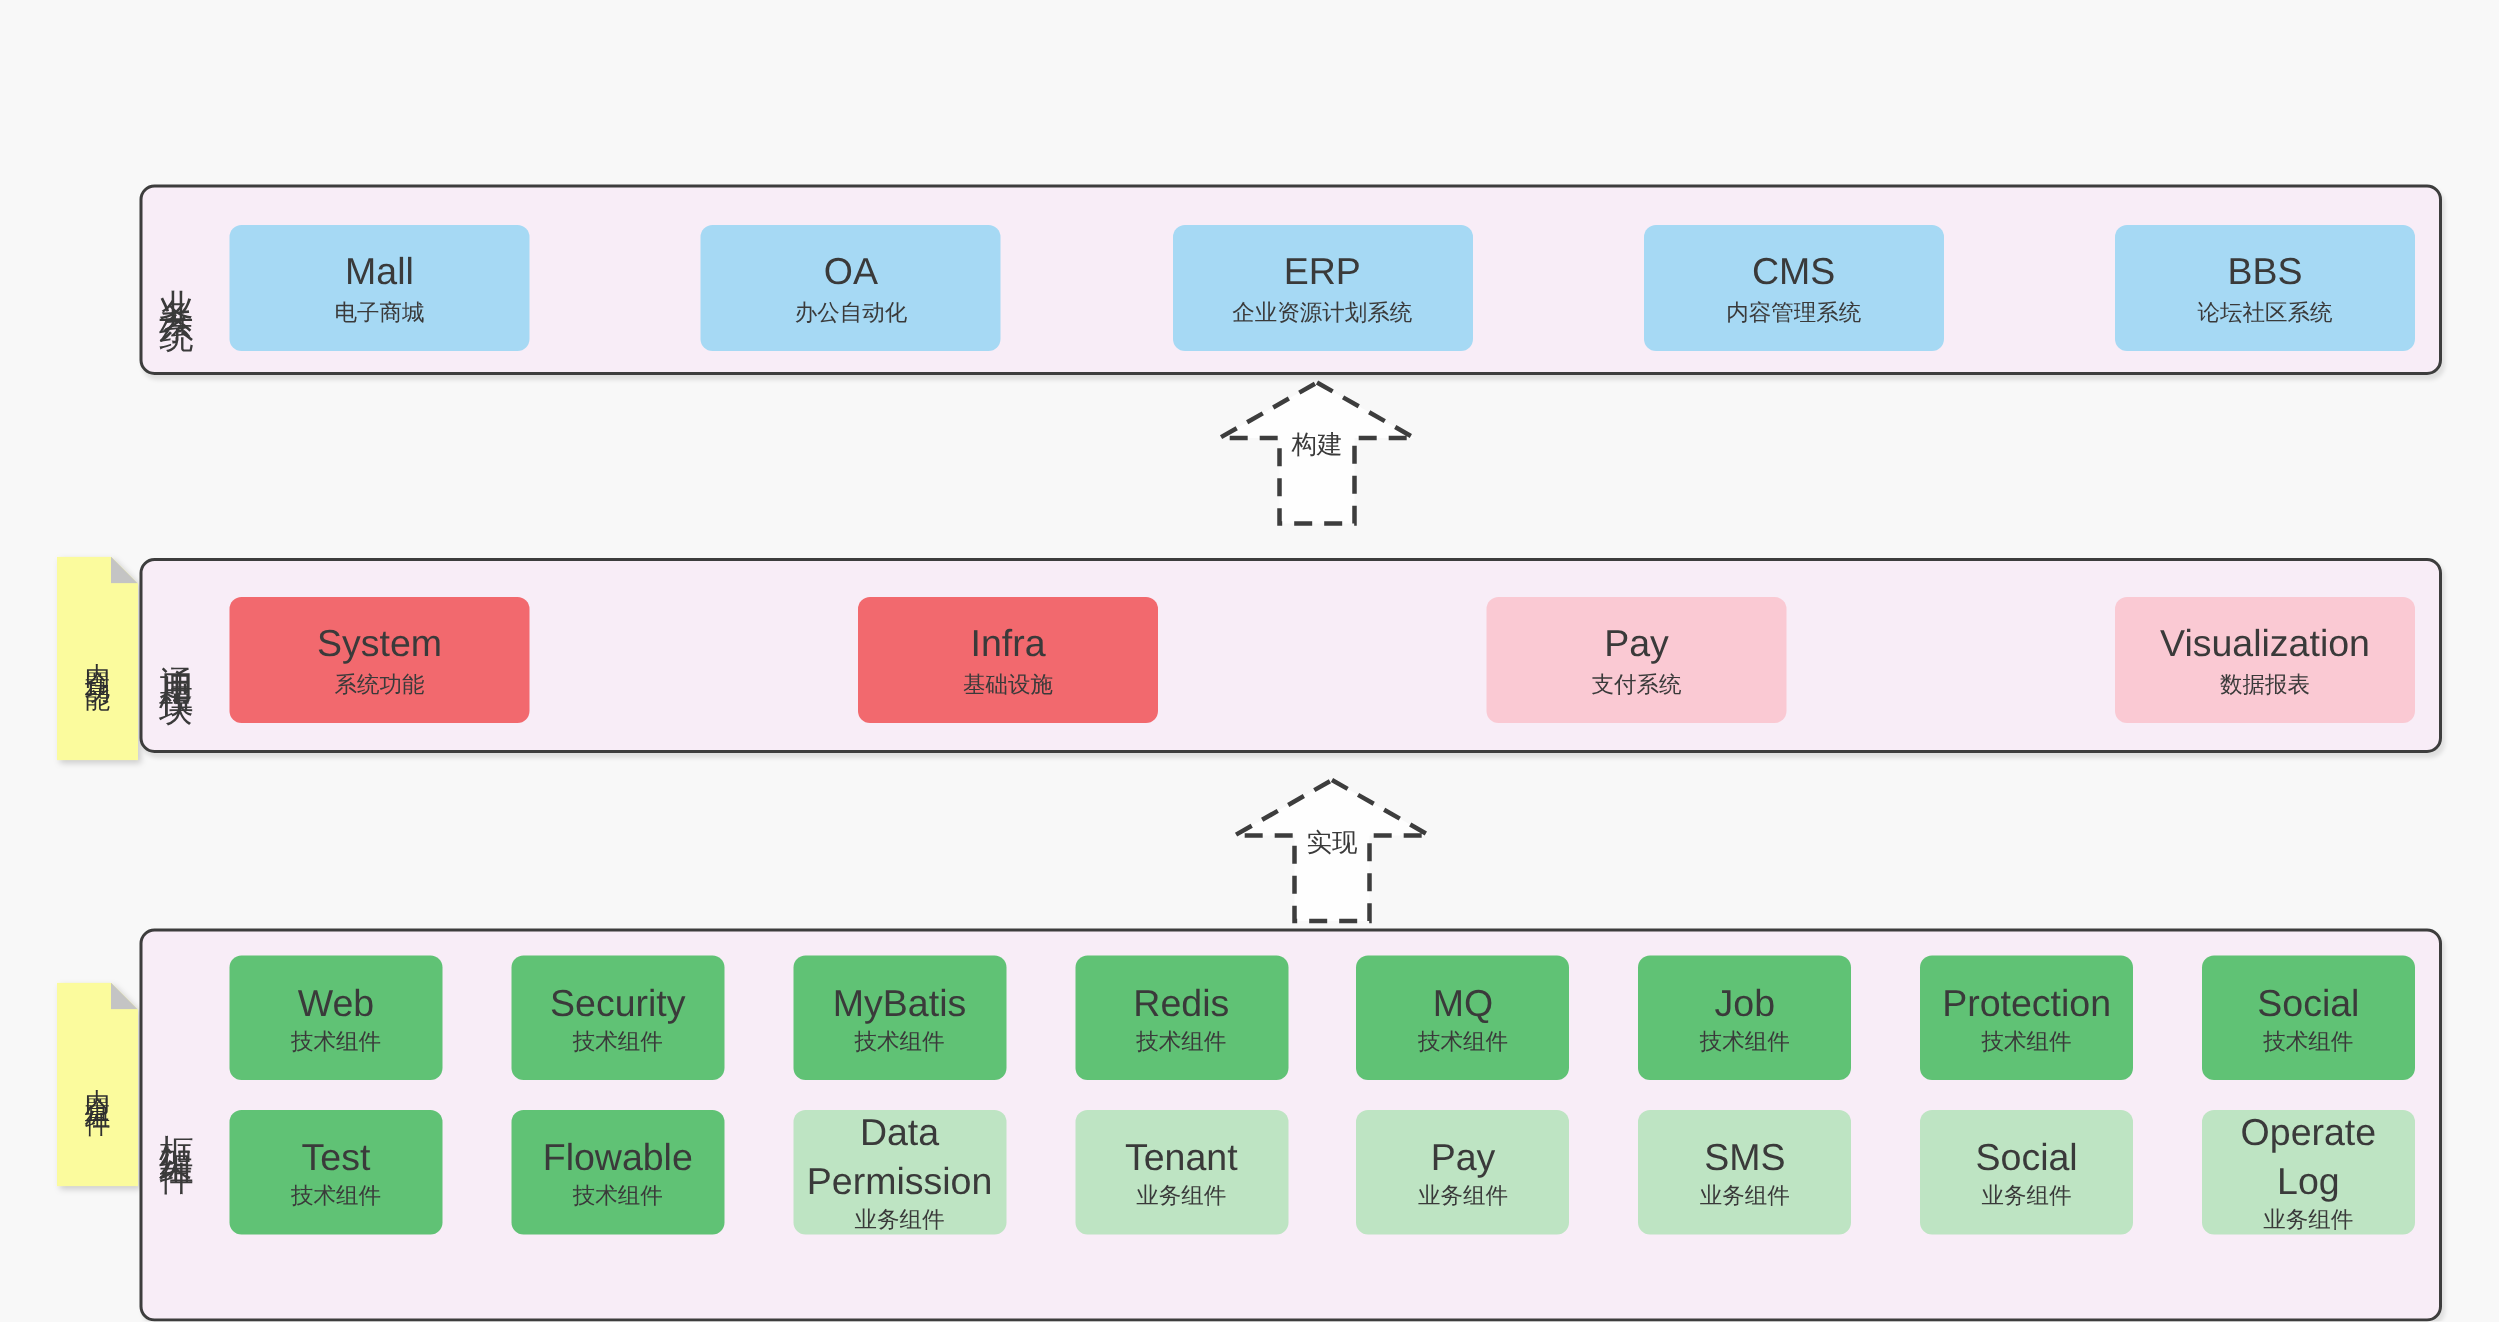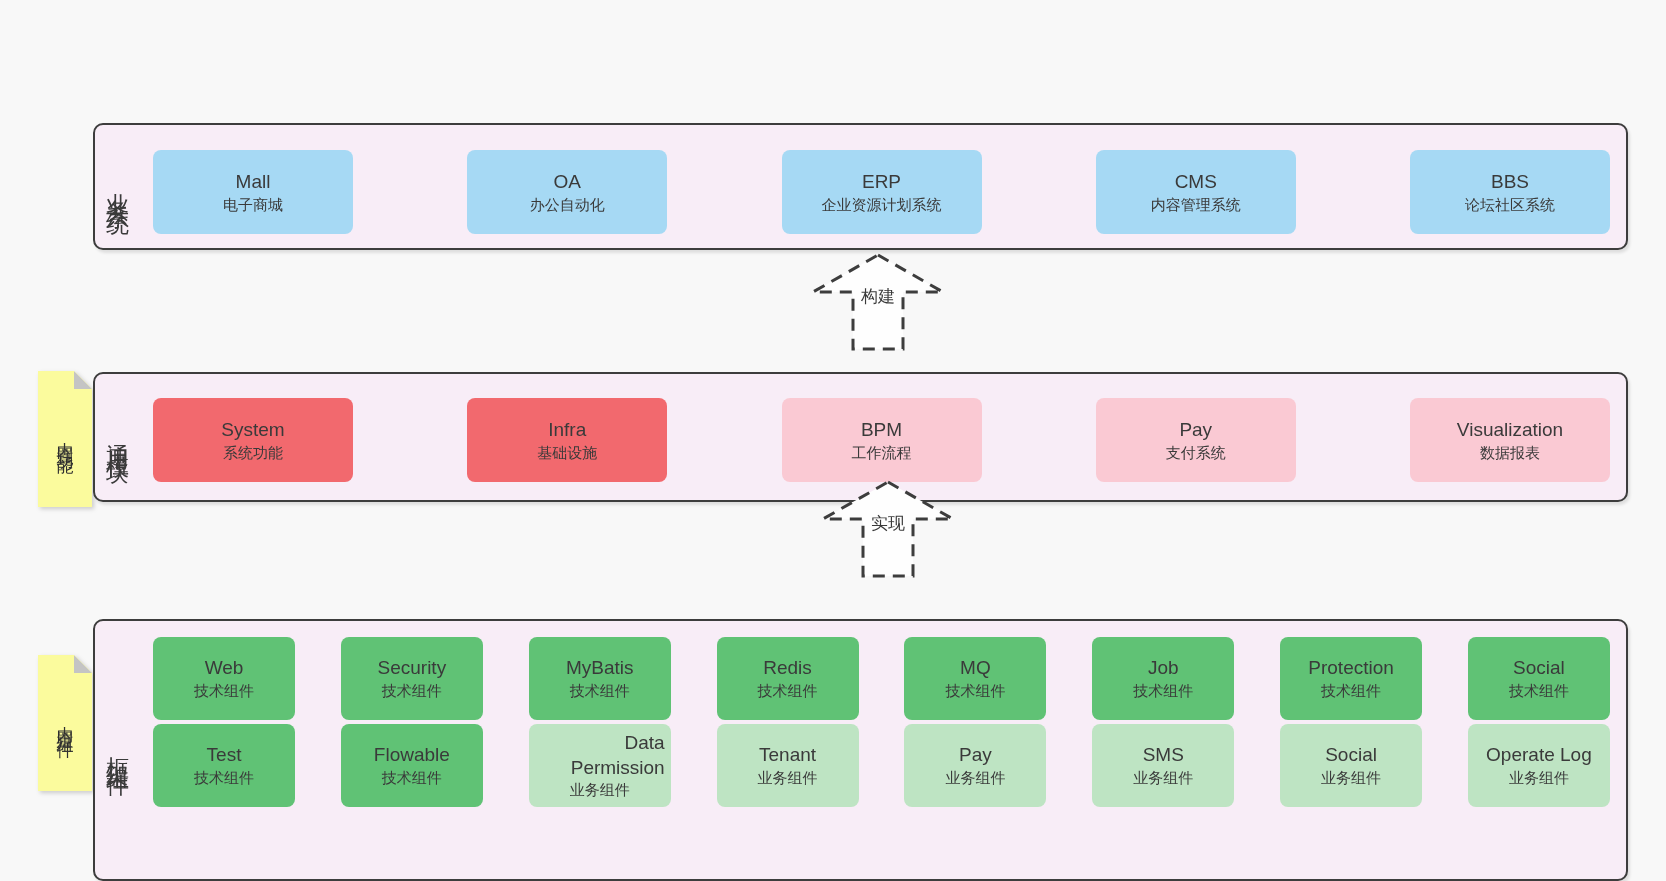--- a/index.html
+++ b/index.html
@@ -23,29 +23,29 @@
     position:absolute;left:11px;top:50%;transform:translateY(-50%);
     writing-mode:vertical-rl;text-orientation:upright;
     font-size:23px;letter-spacing:6px;line-height:1;color:var(--text,#3a3a3a);
     white-space:nowrap;
   }
   .rows{margin:0 16px 0 58px;}
   .row{display:flex;justify-content:space-between;}
   #layer-0 .row{margin-top:25px;}
   #layer-1 .row{margin-top:24px;}
   #layer-2 .row-0{margin-top:16px;}
-  #layer-2 .row-1{margin-top:4px;}
+  #layer-2 .row-1{margin-top:20px;}
   .box{
     box-sizing:border-box;height:84px;border-radius:8px;
     display:flex;flex-direction:column;align-items:center;justify-content:center;
     text-align:center;line-height:1.35;padding:2px 6px;
   }
   .wide .box{width:200px;}
   #layer-2 .box{width:142px;height:83px;line-height:1.3;}
-  .box-name{font-size:19px;text-align:right;}
+  .box-name{font-size:25px;}
   .box-sub{font-size:15px;}
   .box.blue{background:var(--blue,#a6d9f4);}
   .box.red{background:var(--red,#f2696e);}
   .box.pink{background:var(--pink,#fac9d3);}
   .box.green{background:var(--green,#60c275);}
   .box.light_green{background:var(--light-green,#bee4c3);}
   .note-wrap{
     position:absolute;left:38px;width:54px;height:136px;
     filter:drop-shadow(2px 2px 2px rgba(0,0,0,0.18));
   }
@@ -62,21 +62,21 @@
     clip-path:polygon(0 0, 100% 100%, 0 100%);
   }
   .note-text{
     position:absolute;left:50%;top:50%;transform:translate(-50%,-50%);
     writing-mode:vertical-rl;text-orientation:upright;
     font-size:17px;letter-spacing:5px;line-height:1;white-space:nowrap;
     color:#2f2f2f;
   }
   .arrow{position:absolute;width:136px;height:100px;}
   #arrow-0{left:810px;top:252px;}
-  #arrow-1{left:820px;top:479px;}
+  #arrow-1{left:820px;top:517px;}
   .arrow svg{display:block;width:100%;height:100%;}
   .arrow-label{
     position:absolute;left:50%;top:33px;transform:translateX(-50%);
     font-size:17px;background:#fefefe;padding:0 3px;white-space:nowrap;
     color:var(--text,#3a3a3a);
   }
 </style>
 </head>
 <body>
 
@@ -128,24 +128,20 @@
     <div class="row">
         <div class="box red">
           <div class="box-name">System</div>
           <div class="box-sub">系统功能</div>
         </div>
         <div class="box red">
           <div class="box-name">Infra</div>
           <div class="box-sub">基础设施</div>
         </div>
         <div class="box pink">
-          <div class="box-name">BPM</div>
-          <div class="box-sub">工作流程</div>
-        </div>
-        <div class="box pink">
           <div class="box-name">Pay</div>
           <div class="box-sub">支付系统</div>
         </div>
         <div class="box pink">
           <div class="box-name">Visualization</div>
           <div class="box-sub">数据报表</div>
         </div>
       </div>
   </div>
 </div>

